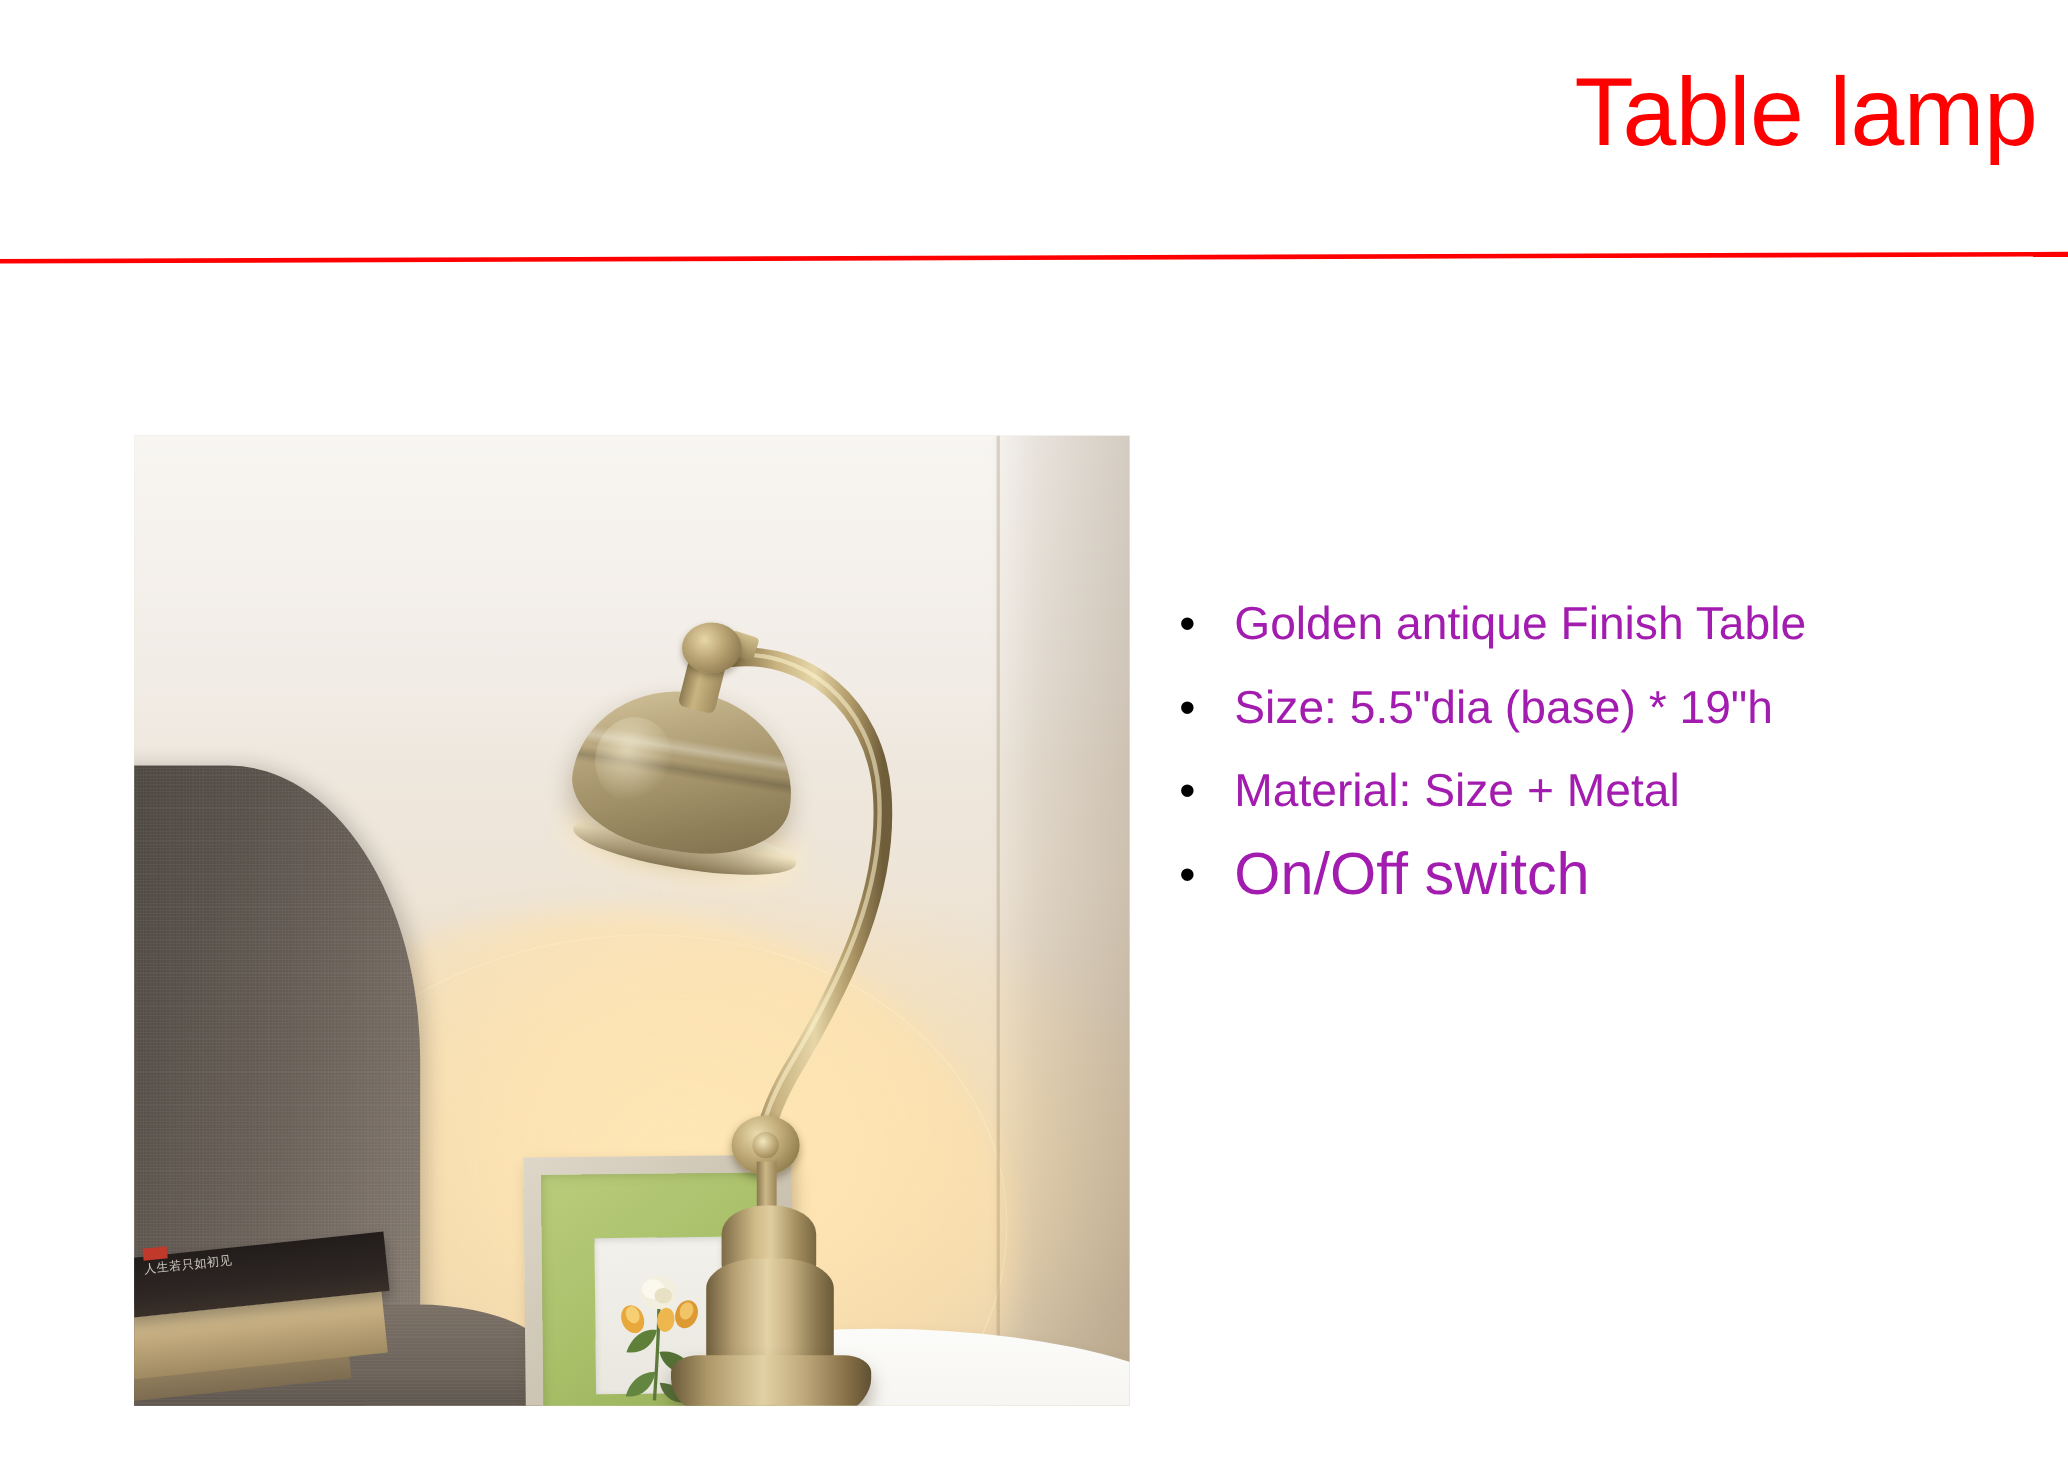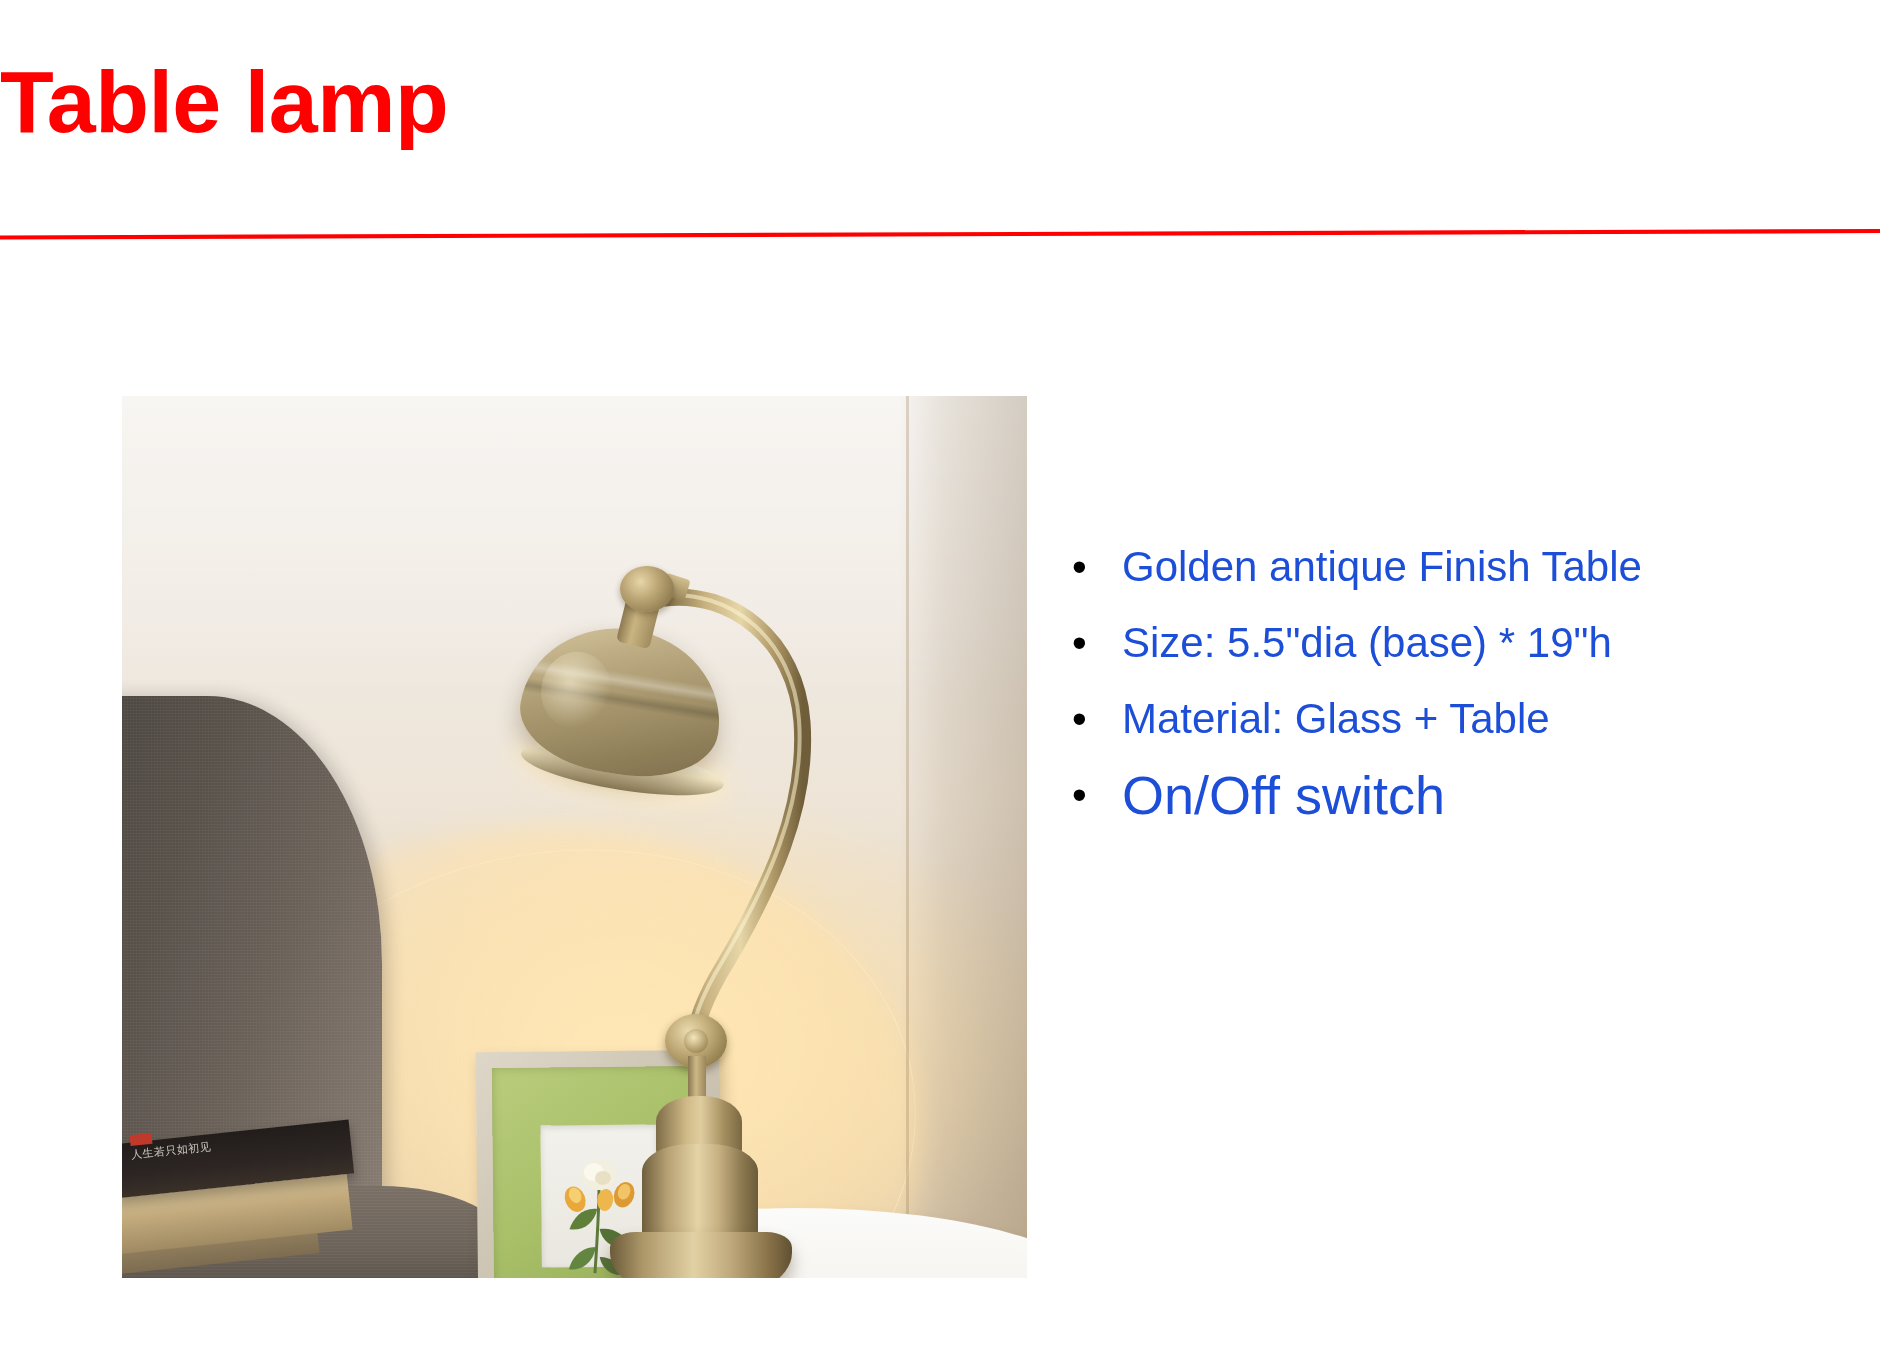--- a/index.html
+++ b/index.html
@@ -21,26 +21,26 @@
     inset: 0;
     background: #ffffff;
   }
 
   
   .slide-title {
     position: absolute;
     left: 0;
     top: 54px;
     width: 1852px;
-    text-align: left;
+    text-align: right;
     color: #ff0000;
     font-family: "Liberation Sans", sans-serif;
     font-size: 88px;
     line-height: 1.08;
-    font-weight: 700;
+    font-weight: 400;
     letter-spacing: -0.5px;
     white-space: nowrap;
   }
 
   
   .title-rule {
     position: absolute;
     left: 0px;
     top: 228px;
     width: 1880px;
@@ -397,21 +397,21 @@
     width: 62px;
     color: #000000;
     font-size: 42px;
     line-height: 74px;
     text-align: left;
     padding-left: 12px;
     box-sizing: border-box;
   }
   .bullet-text {
     flex: 1 1 auto;
-    color: #1d4ed8;
+    color: #a21caf;
     font-size: 42px;
     line-height: 74px;
     font-weight: 400;
   }
   .bullet-text.big {
     font-size: 54px;
   }
   .bullet-sub {
     color: #000000;
     font-size: 42px;
@@ -523,21 +523,21 @@
       <span class="bullet-text">Golden antique Finish Table</span>
     </div>
 
     <div class="bullet-row">
       <span class="bullet-marker">•</span>
       <span class="bullet-text">Size: 5.5"dia (base) * 19"h</span>
     </div>
 
     <div class="bullet-row">
       <span class="bullet-marker">•</span>
-      <span class="bullet-text">Material: Glass + Table</span>
+      <span class="bullet-text">Material: Size + Metal</span>
     </div>
 
     <div class="bullet-row">
       <span class="bullet-marker">•</span>
       <span class="bullet-text big">On/Off switch</span>
     </div>
 
   </div>
 
 </div>

